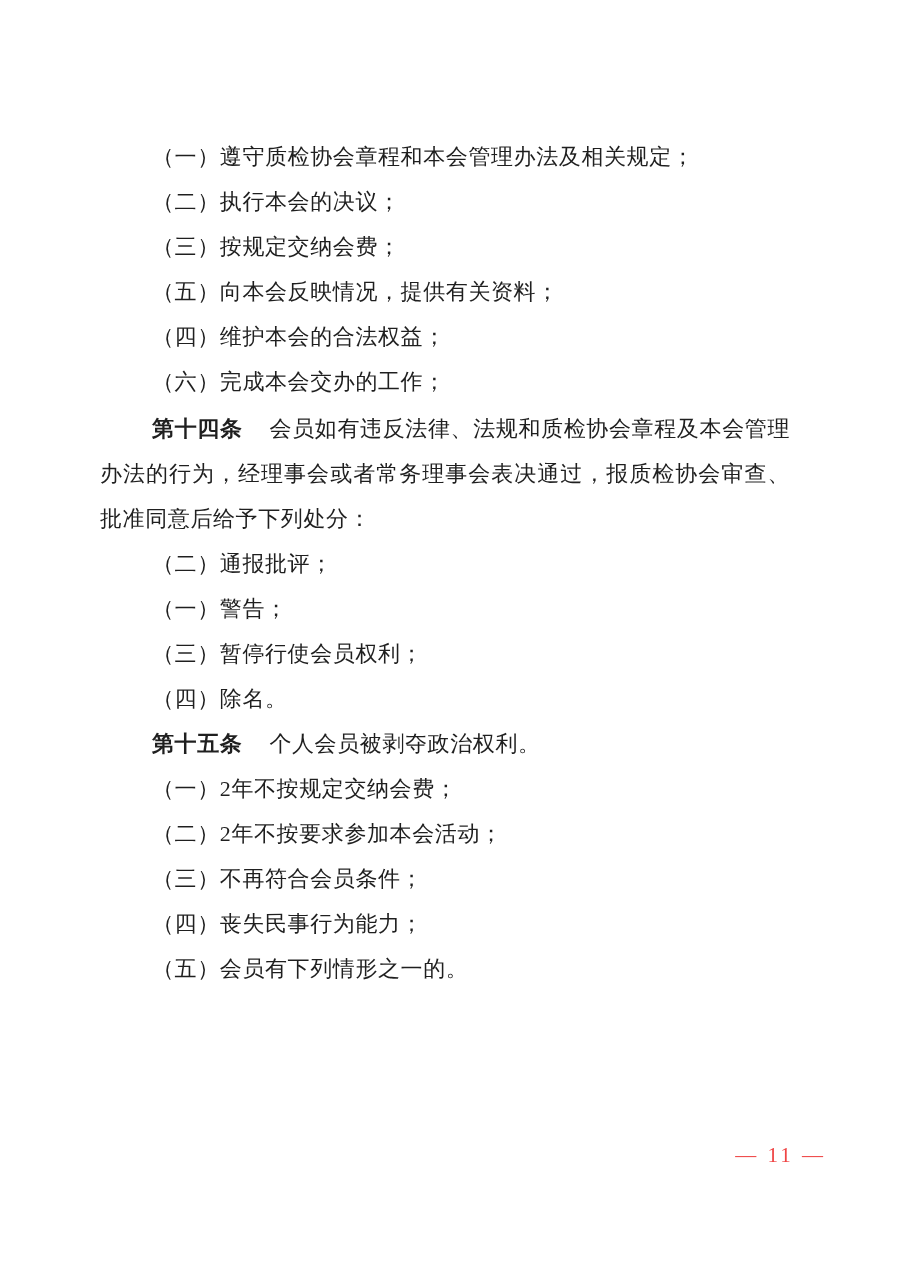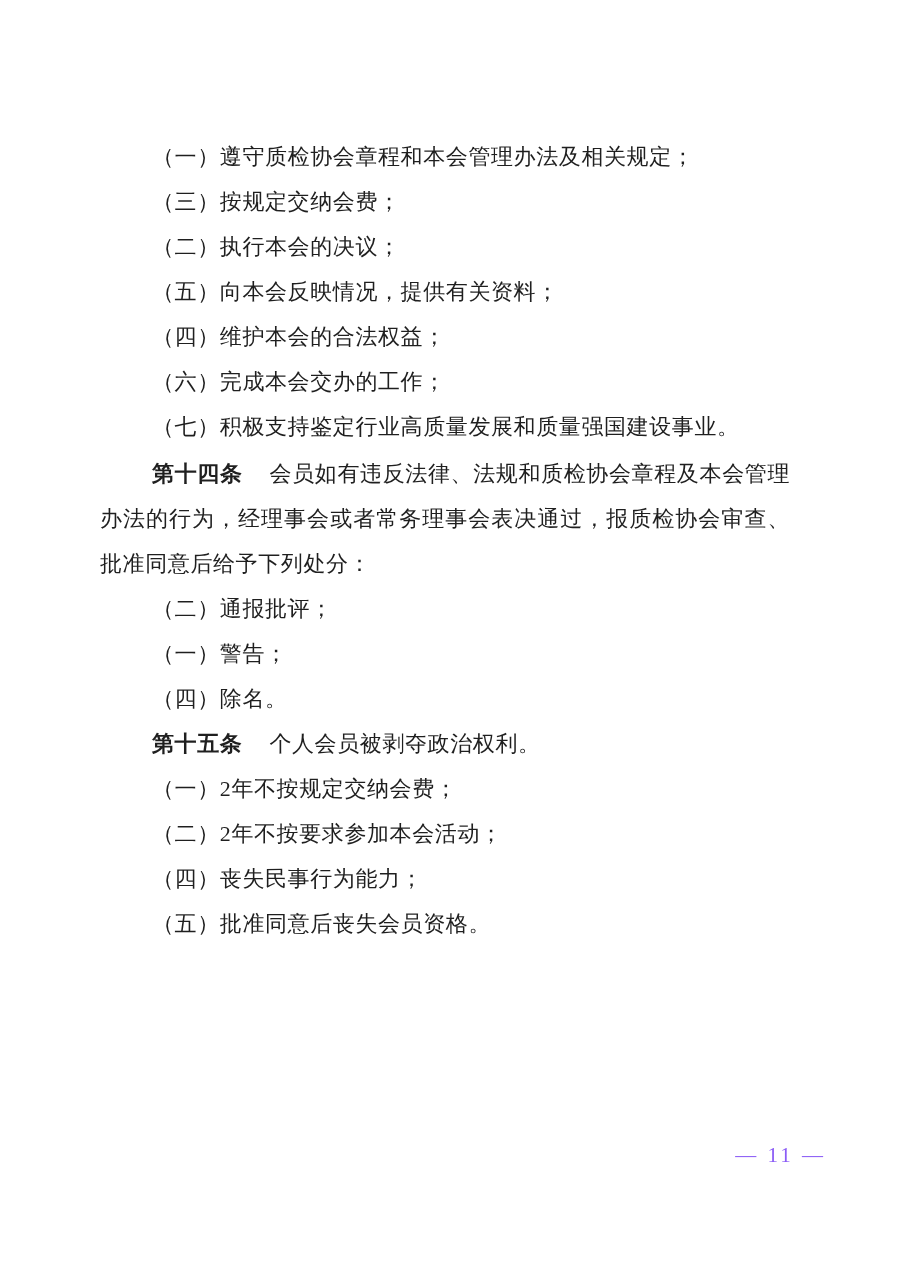--- a/index.html
+++ b/index.html
@@ -37,47 +37,48 @@
     font-weight: bold;
     margin-right: 27px;
   }
   .footer-page-number {
     position: absolute;
     top: 1141px;
     right: 110px;
     font-size: 21px;
     line-height: 28px;
     letter-spacing: 3px;
-    color: #8b5cf6;
+    color: #ef4444;
   }
 </style>
 </head>
 <body>
 
 <div class="page">
   <div class="content">
 
     <p class="line">（一）遵守质检协会章程和本会管理办法及相关规定；</p>
+    <p class="line">（二）执行本会的决议；</p>
     <p class="line">（三）按规定交纳会费；</p>
-    <p class="line">（二）执行本会的决议；</p>
     <p class="line">（五）向本会反映情况，提供有关资料；</p>
     <p class="line">（四）维护本会的合法权益；</p>
     <p class="line">（六）完成本会交办的工作；</p>
-    <p class="line">（七）积极支持鉴定行业高质量发展和质量强国建设事业。</p>
 
     <p class="line article-14"><span class="term">第十四条</span><span>会员如有违反法律、法规和质检协会章程及本会管理办法的行为，经理事会或者常务理事会表决通过，报质检协会审查、批准同意后给予下列处分：</span></p>
 
     <p class="line">（二）通报批评；</p>
     <p class="line">（一）警告；</p>
+    <p class="line">（三）暂停行使会员权利；</p>
     <p class="line">（四）除名。</p>
 
     <p class="line"><span class="term">第十五条</span><span>个人会员被剥夺政治权利。</span></p>
 
 
     <p class="line">（一）2年不按规定交纳会费；</p>
     <p class="line">（二）2年不按要求参加本会活动；</p>
+    <p class="line">（三）不再符合会员条件；</p>
     <p class="line">（四）丧失民事行为能力；</p>
-    <p class="line">（五）批准同意后丧失会员资格。</p>
+    <p class="line">（五）会员有下列情形之一的。</p>
 
   </div>
 
   <div class="footer-page-number">— 11 —</div>
 </div>
 
 </body></html>

